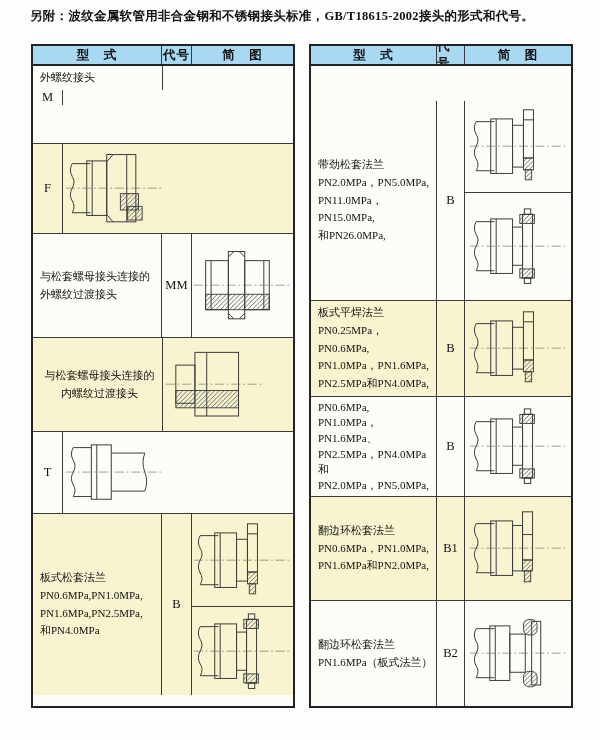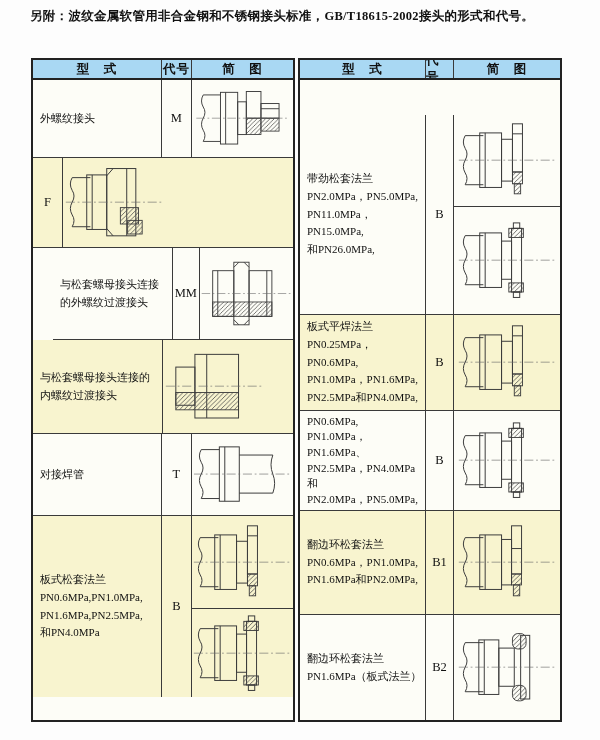--- a/index.html
+++ b/index.html
@@ -5,21 +5,21 @@
   html,body{margin:0;padding:0}
   body{
     width:600px;height:740px;position:relative;overflow:hidden;
     background:#fdfdfd;color:#111;
     font-family:"Liberation Serif","DejaVu Serif",serif;
   }
   .title{
     position:absolute;left:30px;top:8px;width:560px;
     font-size:12.5px;font-weight:bold;letter-spacing:.3px;
   }
-  .tables{position:absolute;left:31px;top:58px;display:flex;gap:3px}
+  .tables{position:absolute;left:31px;top:44px;display:flex;gap:14px}
   .tbl{width:264px;box-sizing:border-box;border:2px solid #222;background:#fdfdf7}
   .row{display:flex;box-sizing:border-box;border-bottom:1px solid #3a3a3a}
   .row:last-child{border-bottom:none}
   .row.hl{background:#f8f4cf}
   .row.hdr{background:#a9d8f3;border-bottom:2px solid #222}
   .cell{box-sizing:border-box;border-right:1px solid #3a3a3a;display:flex;align-items:center;overflow:hidden}
   .cell:last-child{border-right:none}
   .th{justify-content:center;font-weight:bold;font-size:12.5px;letter-spacing:1px}
   .type{font-size:11px;line-height:1.62;white-space:pre-line;padding:3px 3px 3px 7px}
   .type.tight{line-height:1.42}
@@ -33,21 +33,21 @@
 <body>
 
 <div class="title">另附：波纹金属软管用非合金钢和不锈钢接头标准，GB/T18615-2002接头的形式和代号。</div>
 <div class="tables" id="tables">
     <div class="tbl">
       <div class="row hdr" style="height: 20px;">
         <div class="cell th" style="width: 130px;">型　式</div>
         <div class="cell th" style="width: 30px;">代号</div>
         <div class="cell th" style="width: 102px;">简　图</div>
       </div>
-      <div class="row" style="height: 78px;">
+      <div class="row" style="height: 78px; flex-direction: column;">
         <div class="cell type" style="width: 130px;">外螺纹接头</div>
         <div class="cell code" style="width: 30px;">M</div>
         <div class="cell diag" style="width: 102px;">
           <div class="sub" style="flex: 1 1 0px;">
             <svg class="d" viewBox="0 0 110 84" xmlns="http://www.w3.org/2000/svg">
               <defs>
                 <pattern id="h1" patternUnits="userSpaceOnUse" width="5" height="5">
                   <path d="M0 5L5 0" stroke="#50504e" stroke-width="0.9"></path>
                 </pattern>
               </defs>
@@ -81,21 +81,21 @@
               <rect x="47" y="5" width="32" height="74" stroke="#3c3c3c" stroke-width="1.1" fill="none"></rect>
               <line x1="69" y1="5" x2="69" y2="79" stroke="#3c3c3c" stroke-width="1.1" fill="none"></line>
               <path d="M47 13 L54 5 M47 71 L54 79" stroke="#3c3c3c" stroke-width="1.1" fill="none"></path>
               <rect x="62" y="48" width="20" height="18" fill="url(#h2)" stroke="#3c3c3c" stroke-width="1"></rect>
               <rect x="70" y="62" width="16" height="15" fill="url(#h2)" stroke="#3c3c3c" stroke-width="1"></rect>
               <line x1="2" y1="42" x2="108" y2="42" stroke="#6a6a6a" stroke-width="0.7" stroke-dasharray="10 3 2 3"></line>
             </svg>
           </div>
         </div>
       </div>
-      <div class="row" style="height: 92px; margin-left: 20px;">
+      <div class="row" style="height: 104px;">
         <div class="cell type" style="width: 130px;">与松套螺母接头连接的外螺纹过渡接头</div>
         <div class="cell code" style="width: 30px;">MM</div>
         <div class="cell diag" style="width: 102px;">
           <div class="sub" style="flex: 1 1 0px;">
             <svg class="d" viewBox="0 0 110 84" xmlns="http://www.w3.org/2000/svg">
               <defs>
                 <pattern id="h3" patternUnits="userSpaceOnUse" width="5" height="5">
                   <path d="M0 5L5 0" stroke="#50504e" stroke-width="0.9"></path>
                 </pattern>
               </defs>
@@ -104,41 +104,40 @@
               <rect x="40" y="5" width="18" height="74" stroke="#3c3c3c" stroke-width="1.1" fill="none"></rect>
               <path d="M40 11 L46 5 M58 11 L52 5 M40 73 L46 79 M58 73 L52 79" stroke="#3c3c3c" stroke-width="1.1" fill="none"></path>
               <rect x="58" y="15" width="27" height="54" stroke="#3c3c3c" stroke-width="1.1" fill="none"></rect>
               <line x1="79" y1="15" x2="79" y2="69" stroke="#3c3c3c" stroke-width="1.1" fill="none"></line>
               <rect x="15" y="52" width="70" height="17" fill="url(#h3)" stroke="#3c3c3c" stroke-width="1"></rect>
               <line x1="2" y1="42" x2="108" y2="42" stroke="#6a6a6a" stroke-width="0.7" stroke-dasharray="10 3 2 3"></line>
             </svg>
           </div>
         </div>
       </div>
-      <div class="row hl" style="height: 94px;">
+      <div class="row hl" style="height: 94px; text-align: center;">
         <div class="cell type" style="width: 130px;">与松套螺母接头连接的内螺纹过渡接头</div>
         <div class="cell diag" style="width: 102px;">
           <div class="sub" style="flex: 1 1 0px;">
             <svg class="d" viewBox="0 0 110 84" xmlns="http://www.w3.org/2000/svg">
               <defs>
                 <pattern id="h4" patternUnits="userSpaceOnUse" width="5" height="5">
                   <path d="M0 5L5 0" stroke="#50504e" stroke-width="0.9"></path>
                 </pattern>
               </defs>
               <rect x="13" y="21" width="21" height="42" stroke="#3c3c3c" stroke-width="1.1" fill="none"></rect>
               <rect x="34" y="7" width="48" height="70" stroke="#3c3c3c" stroke-width="1.1" fill="none"></rect>
               <line x1="47" y1="7" x2="47" y2="77" stroke="#3c3c3c" stroke-width="1.1" fill="none"></line>
               <rect x="13" y="49" width="69" height="19" fill="url(#h4)" stroke="#3c3c3c" stroke-width="1"></rect>
               <line x1="2" y1="42" x2="108" y2="42" stroke="#6a6a6a" stroke-width="0.7" stroke-dasharray="10 3 2 3"></line>
             </svg>
           </div>
         </div>
       </div>
       <div class="row" style="height: 82px;">
-        <div class="cell type" style="width: 130px;">对接焊管</div>
         <div class="cell code" style="width: 30px;">T</div>
         <div class="cell diag" style="width: 102px;">
           <div class="sub" style="flex: 1 1 0px;">
             <svg class="d" viewBox="0 0 110 84" xmlns="http://www.w3.org/2000/svg">
               <defs>
                 <pattern id="h5" patternUnits="userSpaceOnUse" width="5" height="5">
                   <path d="M0 5L5 0" stroke="#50504e" stroke-width="0.9"></path>
                 </pattern>
               </defs>
               <path d="M30 15 H10 q-4 7 0 14 q4 6 0 13 q-4 7 0 14 q4 6 0 13 H30" stroke="#3c3c3c" stroke-width="1.1" fill="none"></path>

